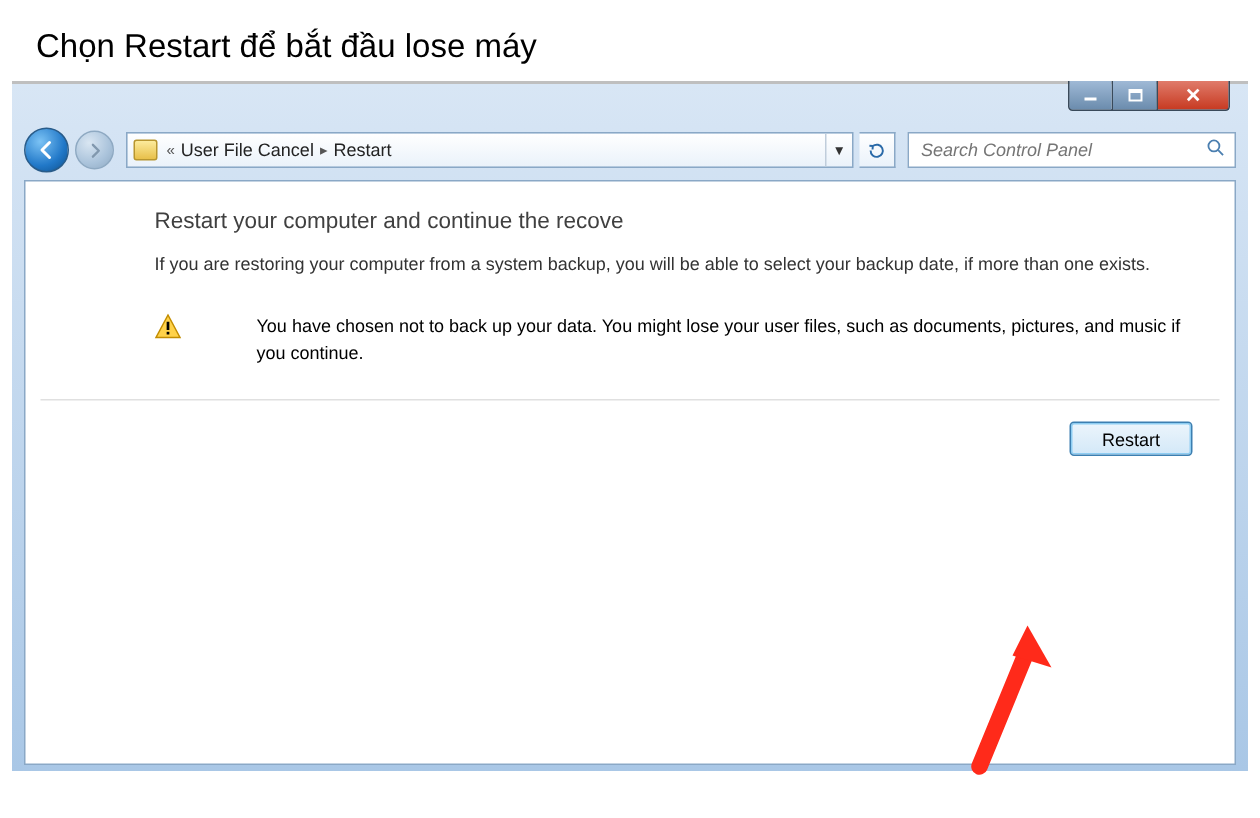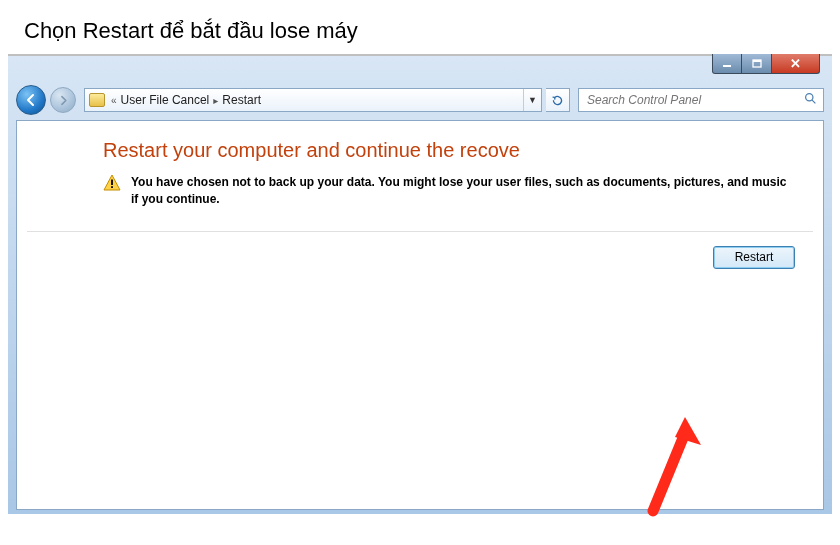--- a/index.html
+++ b/index.html
@@ -138,21 +138,21 @@
     background: linear-gradient(#fff, #eaf2fa);
     border: 1px solid #8aa8c6;
     border-left: none;
     display: flex;
     align-items: center;
     justify-content: center;
     color: #2464a8;
     font-size: 13px;
   }
   .searchbox {
-    width: 246px;
+    width: 219px;
     height: 24px;
     background: #fff;
     border: 1px solid #8aa8c6;
     margin-left: 4px;
     display: flex;
     align-items: center;
     padding: 0 6px;
     justify-content: space-between;
   }
   .searchbox input {
@@ -172,22 +172,22 @@
     background: #fff;
     margin: 2px 8px 0 8px;
     height: 390px;
     border: 1px solid #8aa8c6;
     position: relative;
   }
   .inner {
     padding: 18px 36px 0 86px;
   }
   .heading {
-    color: #c2410c;
-    font-size: 20px;
+    color: #404040;
+    font-size: 15px;
     margin-bottom: 12px;
   }
   .para {
     font-size: 12px;
     color: #333;
     line-height: 1.45;
     margin-bottom: 24px;
   }
   .warn-row {
     display: flex;
@@ -195,23 +195,24 @@
     gap: 10px;
     margin-bottom: 22px;
   }
   .warn-icon {
     width: 18px;
     height: 18px;
     flex-shrink: 0;
   }
   .warn-text {
     font-size: 12px;
-    font-weight: bold;
+    font-weight: normal;
     color: #000;
     line-height: 1.45;
+    margin-left: 40px;
   }
   .divider {
     border: none;
     border-top: 1px solid #e0e0e0;
     margin: 0 10px;
   }
   .button-row {
     display: flex;
     justify-content: flex-end;
     gap: 8px;
@@ -295,20 +296,21 @@
             <circle cx="6.5" cy="6.5" r="4.5" stroke="#4b7fb0" stroke-width="1.5" fill="none"></circle>
             <line x1="10" y1="10" x2="14" y2="14" stroke="#4b7fb0" stroke-width="1.5"></line>
           </svg>
       </span>
     </div>
   </div>
 
   <div class="content">
     <div class="inner">
       <div class="heading">Restart your computer and continue the recove</div>
+      <div class="para">If you are restoring your computer from a system backup, you will be able to select your backup date, if more than one exists.</div>
       <div class="warn-row">
         <span class="warn-icon">
           <svg width="18" height="18" viewBox="0 0 18 18">
             <polygon points="9,1 17,16 1,16" fill="#ffd24a" stroke="#c38d00" stroke-width="1"></polygon>
             <rect x="8.1" y="5.5" width="1.8" height="5.5" fill="#000"></rect>
             <rect x="8.1" y="12.2" width="1.8" height="1.8" fill="#000"></rect>
           </svg>
         </span>
         <div class="warn-text">You have chosen not to back up your data. You might lose your user files, such as documents, pictures, and music if you continue.</div>
       </div>

